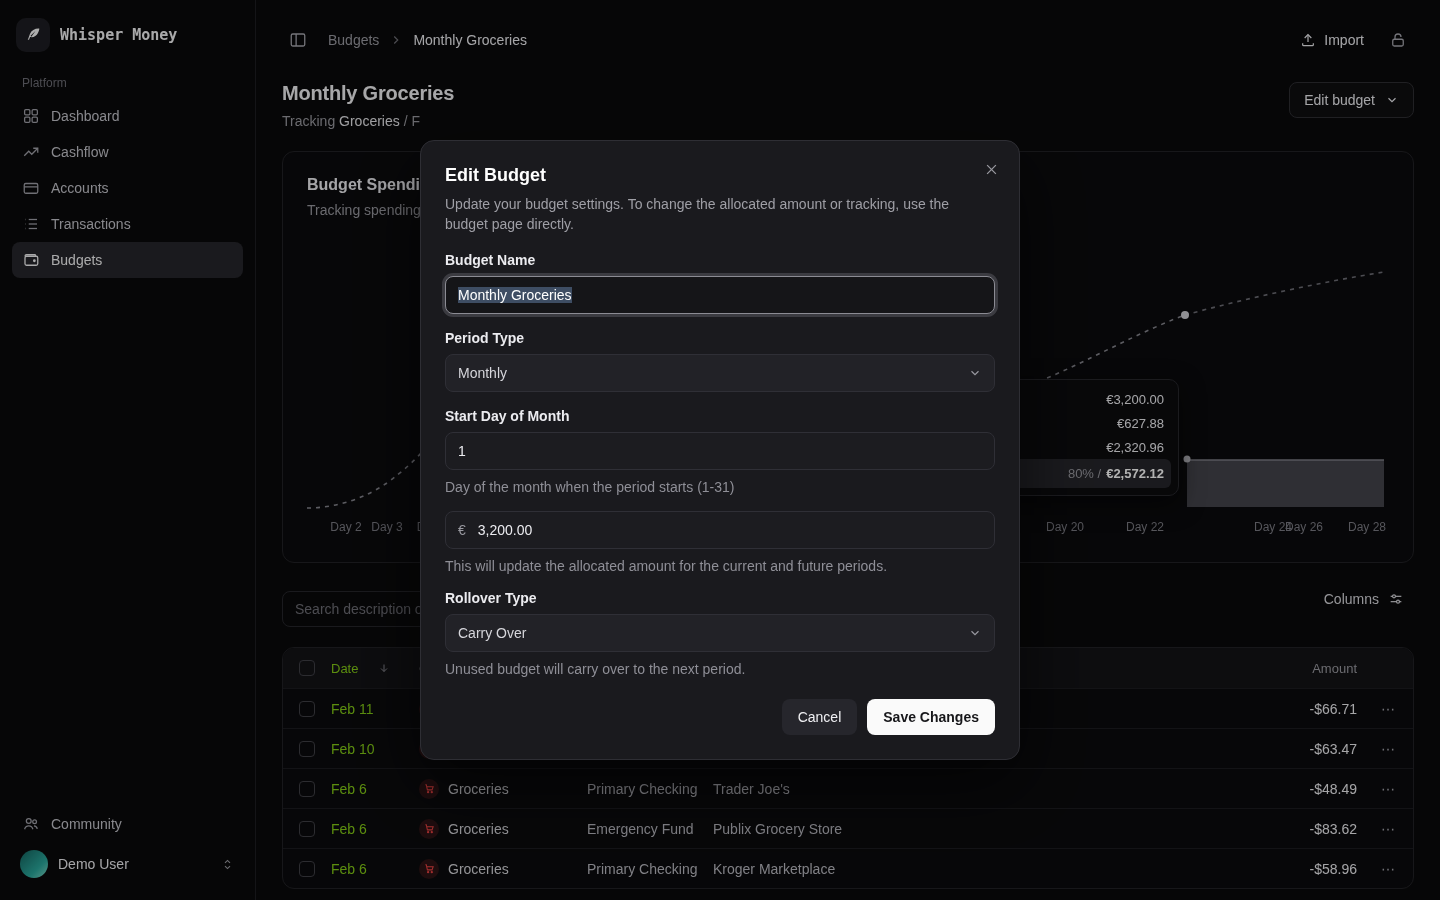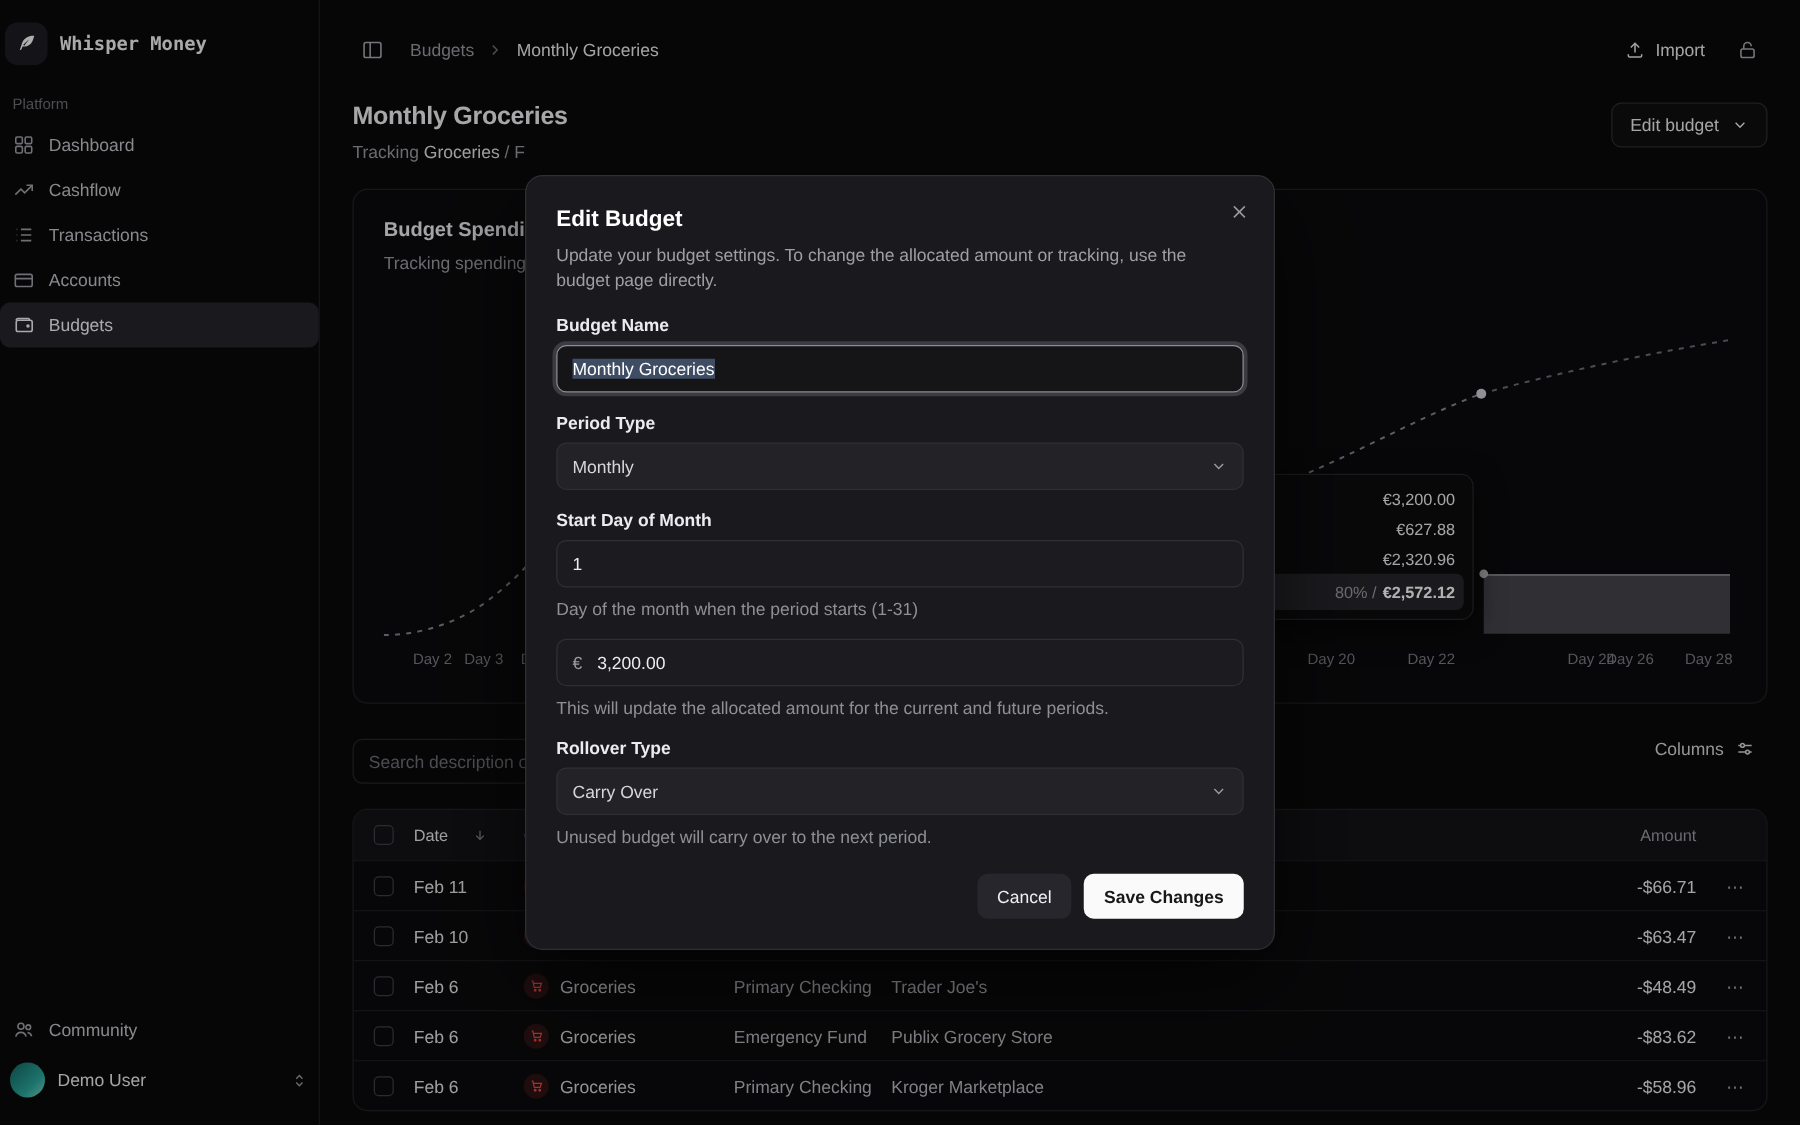--- a/index.html
+++ b/index.html
@@ -3,21 +3,21 @@
 <meta charset="utf-8">
 <style>
   * { margin:0; padding:0; box-sizing:border-box; }
   html,body { width:1440px; height:900px; }
   body { font-family:"Liberation Sans", sans-serif; background:#0a0a0b; color:#e7e7ea; font-size:14px; overflow:hidden; }
   .screen { position:relative; width:1440px; height:900px; overflow:hidden; }
   .app { display:flex; width:100%; height:100%; }
   svg { display:block; }
 
   
-  .sidebar { flex:0 0 256px; width:256px; background:#0a0a0b; border-right:1px solid #1d1d21; display:flex; flex-direction:column; padding:14px 0 14px; }
+  .sidebar { flex:0 0 256px; width:256px; background:#0a0a0b; border-right:1px solid #1d1d21; display:flex; flex-direction:column; padding:14px 12px 14px; }
   .brand { display:flex; align-items:center; gap:10px; padding:4px 4px 22px; }
   .brand-logo { width:34px; height:34px; border-radius:10px; background:#1e1e23; display:flex; align-items:center; justify-content:center; color:#fafafa; }
   .brand-name { font-family:"DejaVu Sans Mono", monospace; font-weight:700; font-size:15px; color:#f2f2f4; }
   .section-label { font-size:12px; color:#6e6e76; padding:2px 10px 8px; }
   .nav-item { display:flex; align-items:center; gap:11px; height:36px; padding:0 10px; border-radius:8px; color:#c3c3ca; cursor:pointer; }
   .nav-item .nicon { width:18px; height:18px; color:#a0a0a8; display:flex; align-items:center; }
   .nav-item.active { background:#26262b; color:#f4f4f5; }
   .nav-item.active .nicon { color:#f4f4f5; }
   .sidebar-footer { margin-top:auto; }
   .user-row { display:flex; align-items:center; gap:10px; height:44px; padding:0 8px; border-radius:8px; cursor:pointer; }
@@ -61,21 +61,21 @@
   
   .toolbar { display:flex; justify-content:space-between; align-items:center; margin-bottom:20px; }
   .search-input { width:430px; height:36px; background:transparent; border:1px solid #26262b; border-radius:8px; color:#ececf0; padding:0 12px; font-size:14px; font-family:inherit; }
   .search-input::placeholder { color:#6e6e76; }
   .columns-btn { display:flex; gap:9px; height:36px; padding:0 10px; background:transparent; border:none; color:#d6d6db; font-size:14px; font-family:inherit; cursor:pointer; }
   .table-card { border:1px solid #222226; border-radius:12px; overflow:hidden; background:#0b0b0d; }
   .trow { display:grid; grid-template-columns:48px 88px 168px 126px 1fr 150px 48px; align-items:center; height:40px; border-top:1px solid #1c1c20; }
   .trow.thead { border-top:none; background:#131316; color:#9a9aa1; font-size:13px; }
   .cell-check { display:flex; justify-content:center; }
   .checkbox { width:16px; height:16px; border:1px solid #3f3f46; border-radius:4px; background:transparent; cursor:pointer; }
-  .cell-date { color:#e5e5e5; display:flex; align-items:center; gap:20px; }
+  .cell-date { color:#84cc16; display:flex; align-items:center; gap:20px; }
   .sort-ic { color:#8a8a92; }
   .badge { display:inline-flex; align-items:center; gap:9px; color:#d4d4d9; }
   .badge-icon { width:20px; height:20px; border-radius:50%; background:rgba(239,68,68,.15); color:#ef4444; display:flex; align-items:center; justify-content:center; flex:0 0 20px; }
   .cell-acct, .cell-desc { color:#b9b9c0; }
   .cell-amt { text-align:right; color:#ececf0; padding-right:8px; }
   .thead .cell-amt { color:#9a9aa1; }
   .cell-menu { display:flex; justify-content:center; color:#a1a1aa; letter-spacing:2px; cursor:pointer; }
 
   
   .overlay { position:fixed; inset:0; background:rgba(0,0,0,.3); z-index:40; }
@@ -136,38 +136,38 @@
               <svg width="18" height="18" viewBox="0 0 24 24" fill="none" stroke="currentColor" stroke-width="1.7">
                 <polyline points="3 17 9 11 13 15 21 7"></polyline>
                 <polyline points="15 7 21 7 21 13"></polyline>
               </svg>
             </span>
           <span>Cashflow</span>
         </div>
         <div class="nav-item">
           <span class="nicon">
               <svg width="18" height="18" viewBox="0 0 24 24" fill="none" stroke="currentColor" stroke-width="1.7">
+                <rect x="3" y="6" width="18" height="13" rx="2"></rect>
+                <line x1="3" y1="10.5" x2="21" y2="10.5"></line>
+              </svg>
+            </span>
+          <span>Accounts</span>
+        </div>
+        <div class="nav-item">
+          <span class="nicon">
+              <svg width="18" height="18" viewBox="0 0 24 24" fill="none" stroke="currentColor" stroke-width="1.7">
                 <line x1="9" y1="6" x2="20" y2="6"></line>
                 <line x1="9" y1="12" x2="20" y2="12"></line>
                 <line x1="9" y1="18" x2="20" y2="18"></line>
                 <line x1="4.5" y1="6" x2="5" y2="6"></line>
                 <line x1="4.5" y1="12" x2="5" y2="12"></line>
                 <line x1="4.5" y1="18" x2="5" y2="18"></line>
               </svg>
             </span>
           <span>Transactions</span>
-        </div>
-        <div class="nav-item">
-          <span class="nicon">
-              <svg width="18" height="18" viewBox="0 0 24 24" fill="none" stroke="currentColor" stroke-width="1.7">
-                <rect x="3" y="6" width="18" height="13" rx="2"></rect>
-                <line x1="3" y1="10.5" x2="21" y2="10.5"></line>
-              </svg>
-            </span>
-          <span>Accounts</span>
         </div>
         <div class="nav-item active">
           <span class="nicon">
               <svg width="18" height="18" viewBox="0 0 24 24" fill="none" stroke="currentColor" stroke-width="1.7">
                 <path d="M18 7V6a1 1 0 0 0-1-1H6a2 2 0 0 0-2 2"></path>
                 <rect x="4" y="7" width="17" height="12" rx="2"></rect>
                 <circle cx="16.5" cy="13" r="1"></circle>
               </svg>
             </span>
           <span>Budgets</span>

